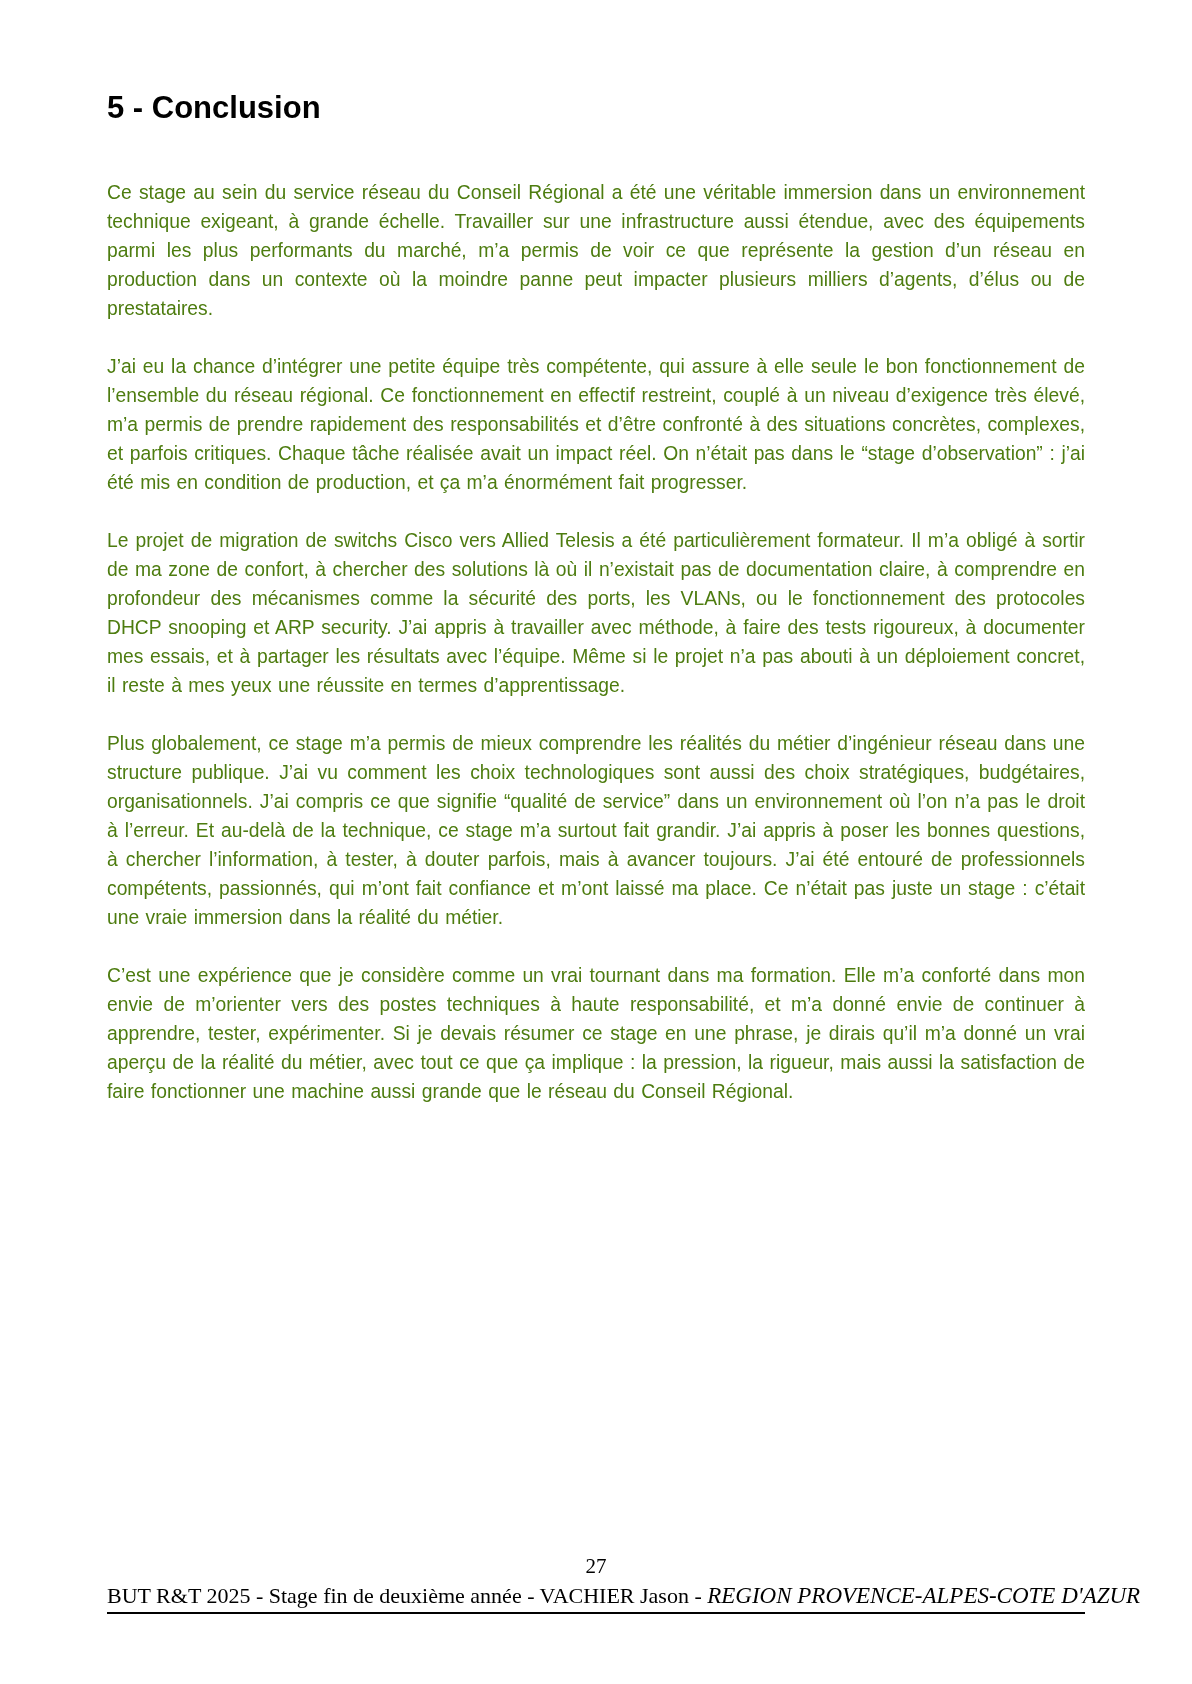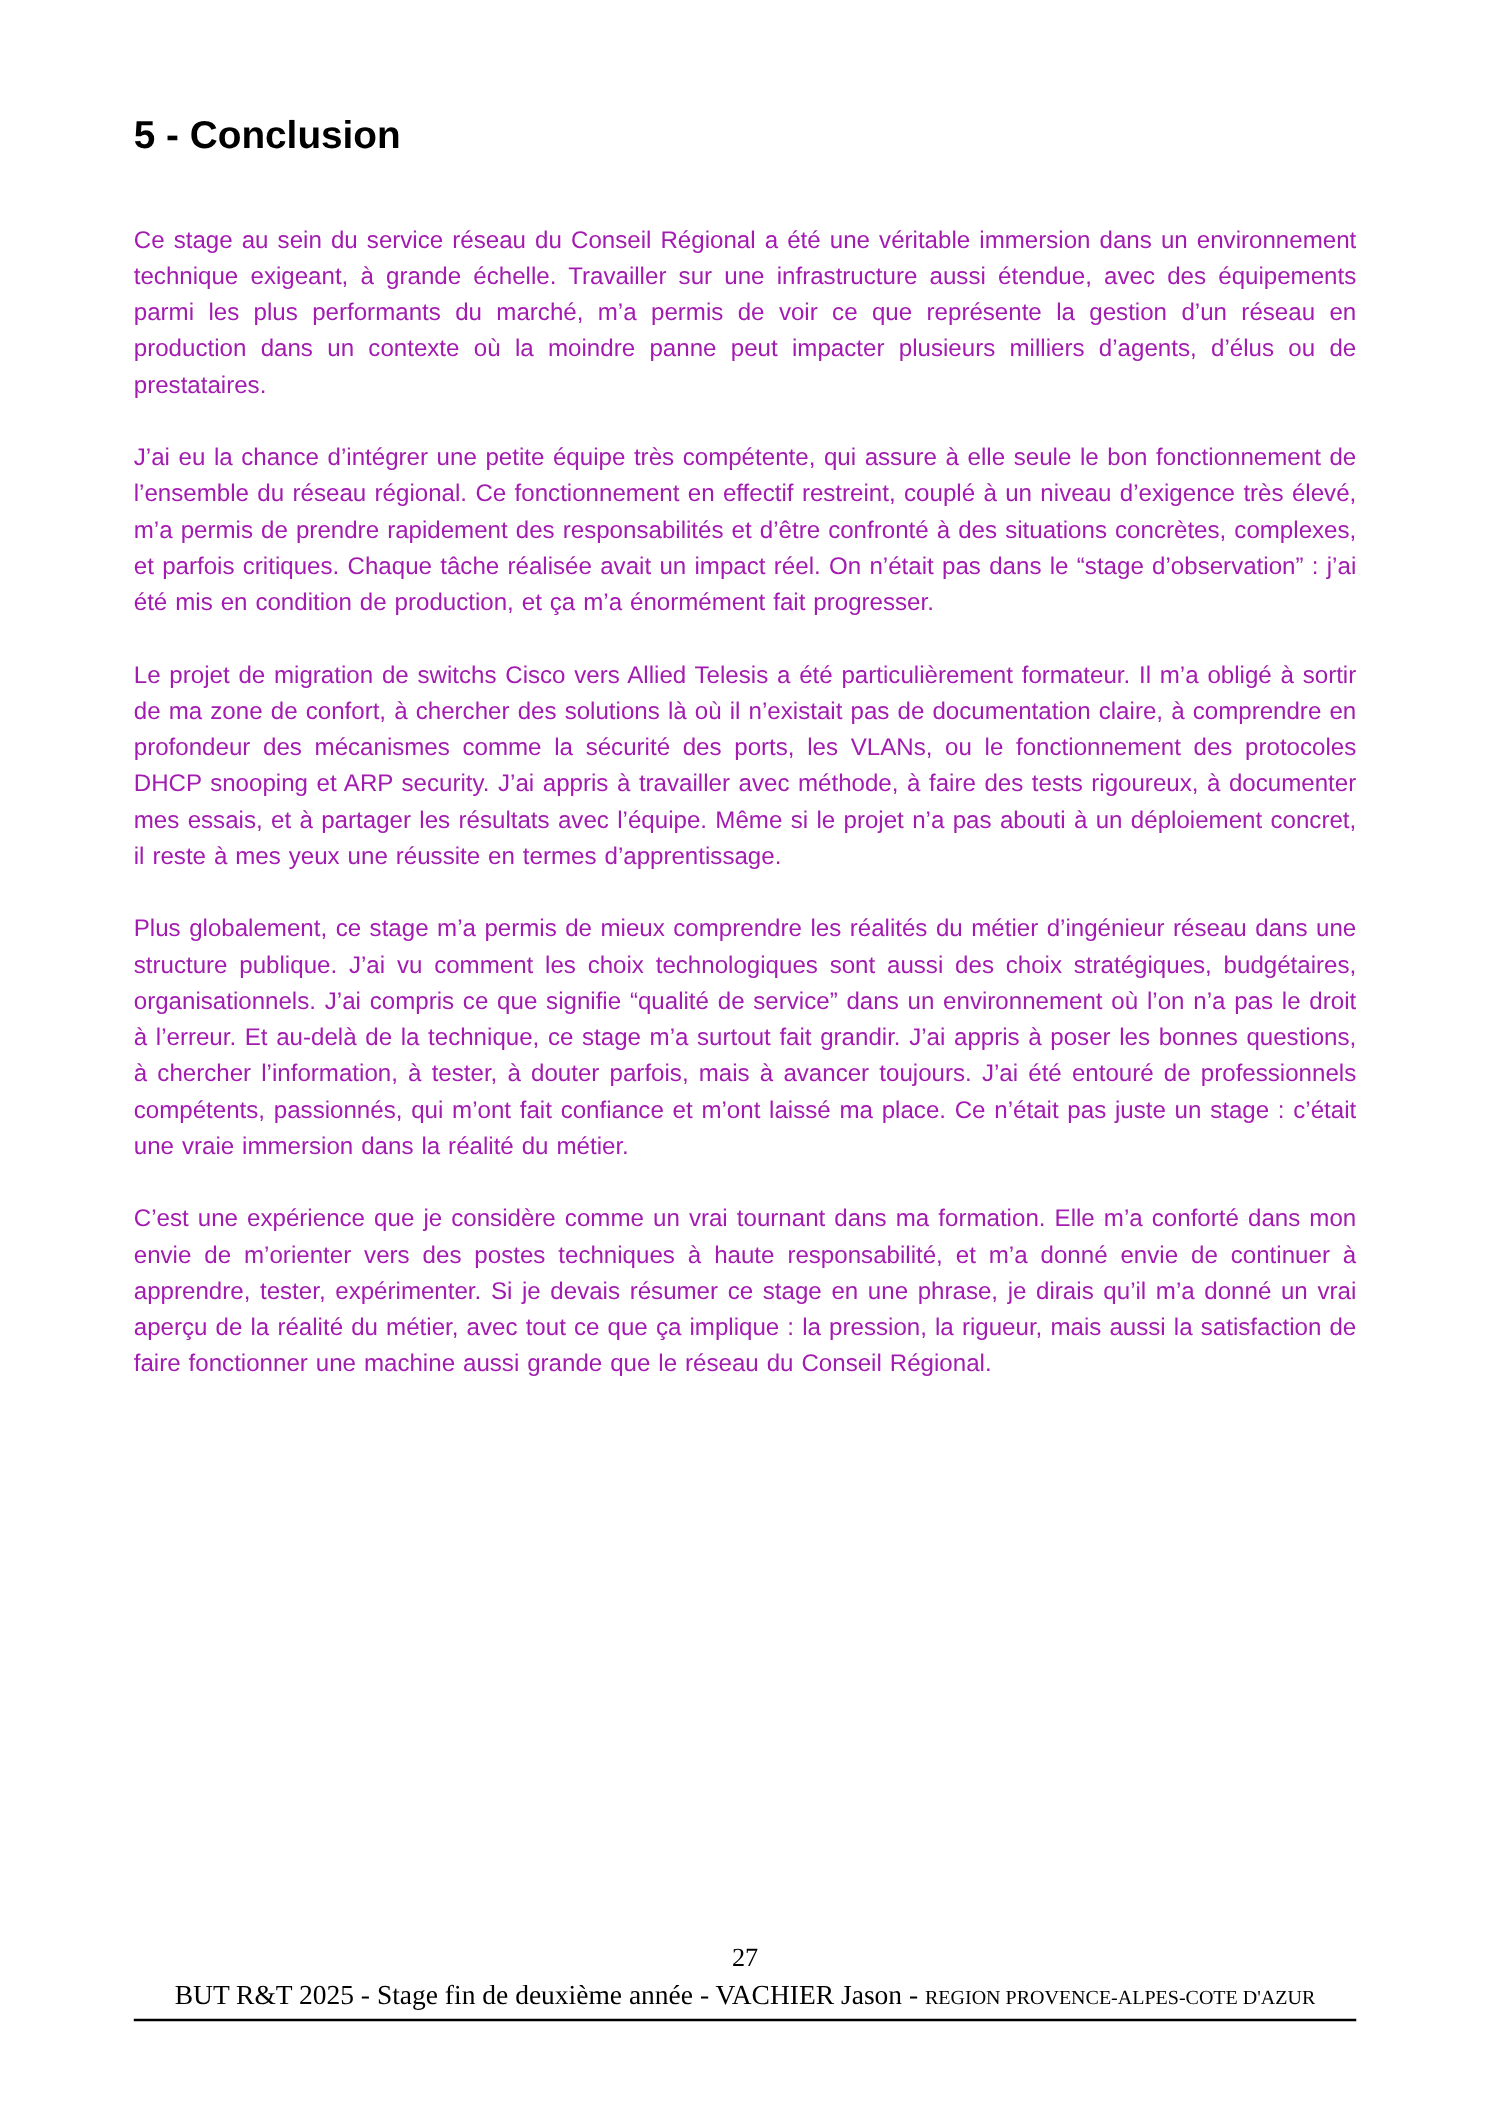--- a/index.html
+++ b/index.html
@@ -27,21 +27,21 @@
     font-weight: bold;
     color: #000000;
     margin: 0 0 52px 0;
     letter-spacing: 0px;
   }
   .body-text p {
     font-family: "Liberation Sans", sans-serif;
     font-size: 19.3px;
     line-height: 29px;
     text-align: justify;
-    color: #a21caf;
+    color: #4d7c0f;
     margin: 0 0 29px 0;
     word-spacing: 1px;
   }
   .footer {
     position: absolute;
     left: 107px;
     top: 1553px;
     width: 978px;
     font-family: "Liberation Serif", serif;
     color: #000000;
@@ -54,21 +54,22 @@
   }
   .footer-line {
     margin-top: 3px;
     padding-bottom: 3px;
     border-bottom: 2.5px solid #000000;
     font-size: 22px;
     line-height: 27px;
     white-space: nowrap;
   }
   .footer-region {
-    font-size: 16px;
+    font-size: 23px;
+    font-style: italic;
   }
 </style>
 </head>
 <body>
 
 <div class="page">
 
   <div class="content">
     <h1 class="doc-title">5 - Conclusion</h1>
 

